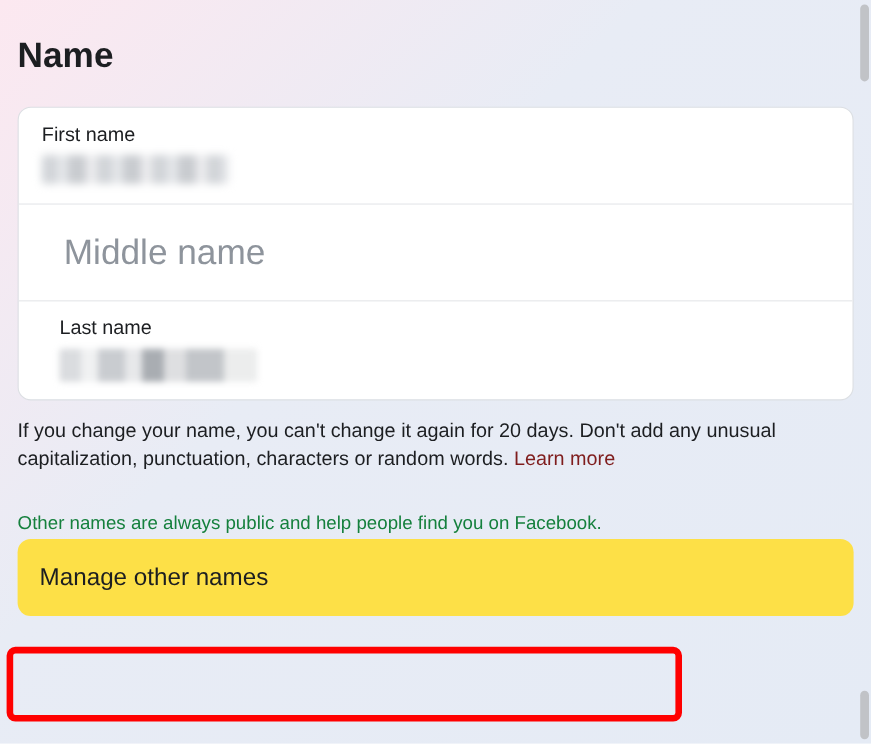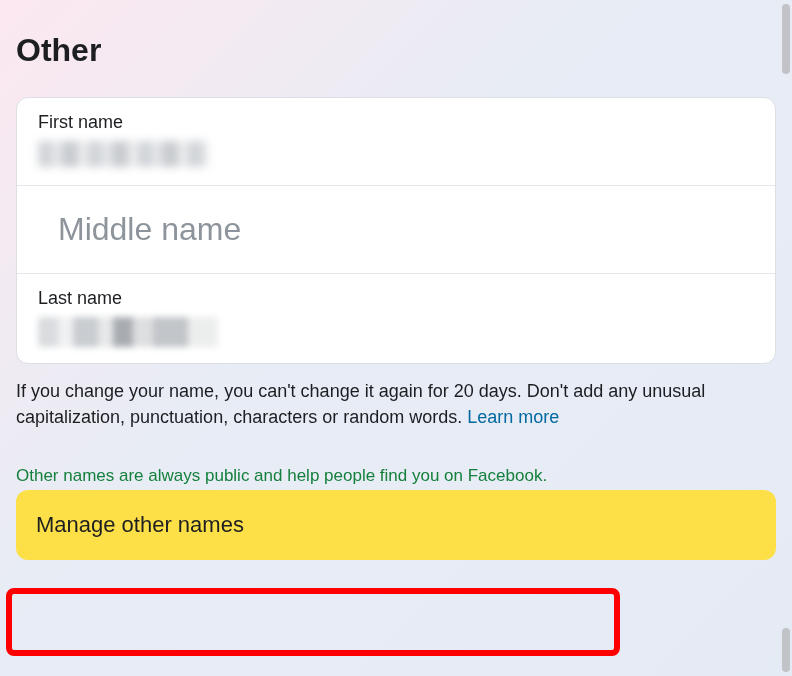--- a/index.html
+++ b/index.html
@@ -33,20 +33,21 @@
       margin-bottom: 14px;
     }
     .name-row {
       border-bottom: 1px solid #e4e6e9;
       padding: 14px 20px 16px 21px;
       min-height: 88px;
       cursor: text;
     }
     .name-row:last-child {
       border-bottom: none;
+      margin-left: 16px;
     }
     .name-row.middle {
       display: flex;
       align-items: center;
       padding: 0 20px;
     }
     .field-label {
       font-size: 18px;
       color: #1c1e21;
       margin-bottom: 8px;
@@ -85,21 +86,21 @@
       filter: blur(3px);
       border-radius: 3px;
     }
     .notice-text {
       font-size: 18px;
       color: #1c1e21;
       line-height: 1.45;
       margin-bottom: 36px;
     }
     .learn-more {
-      color: #0369a1;
+      color: #7f1d1d;
       text-decoration: none;
       cursor: pointer;
     }
     .section-title {
       font-size: 22px;
       font-weight: 700;
       color: #1c1e21;
       margin-bottom: 8px;
     }
     .section-subtitle {
@@ -145,21 +146,21 @@
     .scrollbar-thumb.bottom {
       top: auto;
       bottom: 0;
       height: 44px;
     }
   </style>
 </head>
 <body>
 
 <div class="container">
-  <h1 class="page-title">Other</h1>
+  <h1 class="page-title">Name</h1>
 
   <div class="name-card">
     <div class="name-row">
       <div class="field-label">First name</div>
       <div class="blurred-value"></div>
     </div>
     <div class="name-row middle">
       <div class="placeholder-label">Middle name</div>
     </div>
     <div class="name-row">

